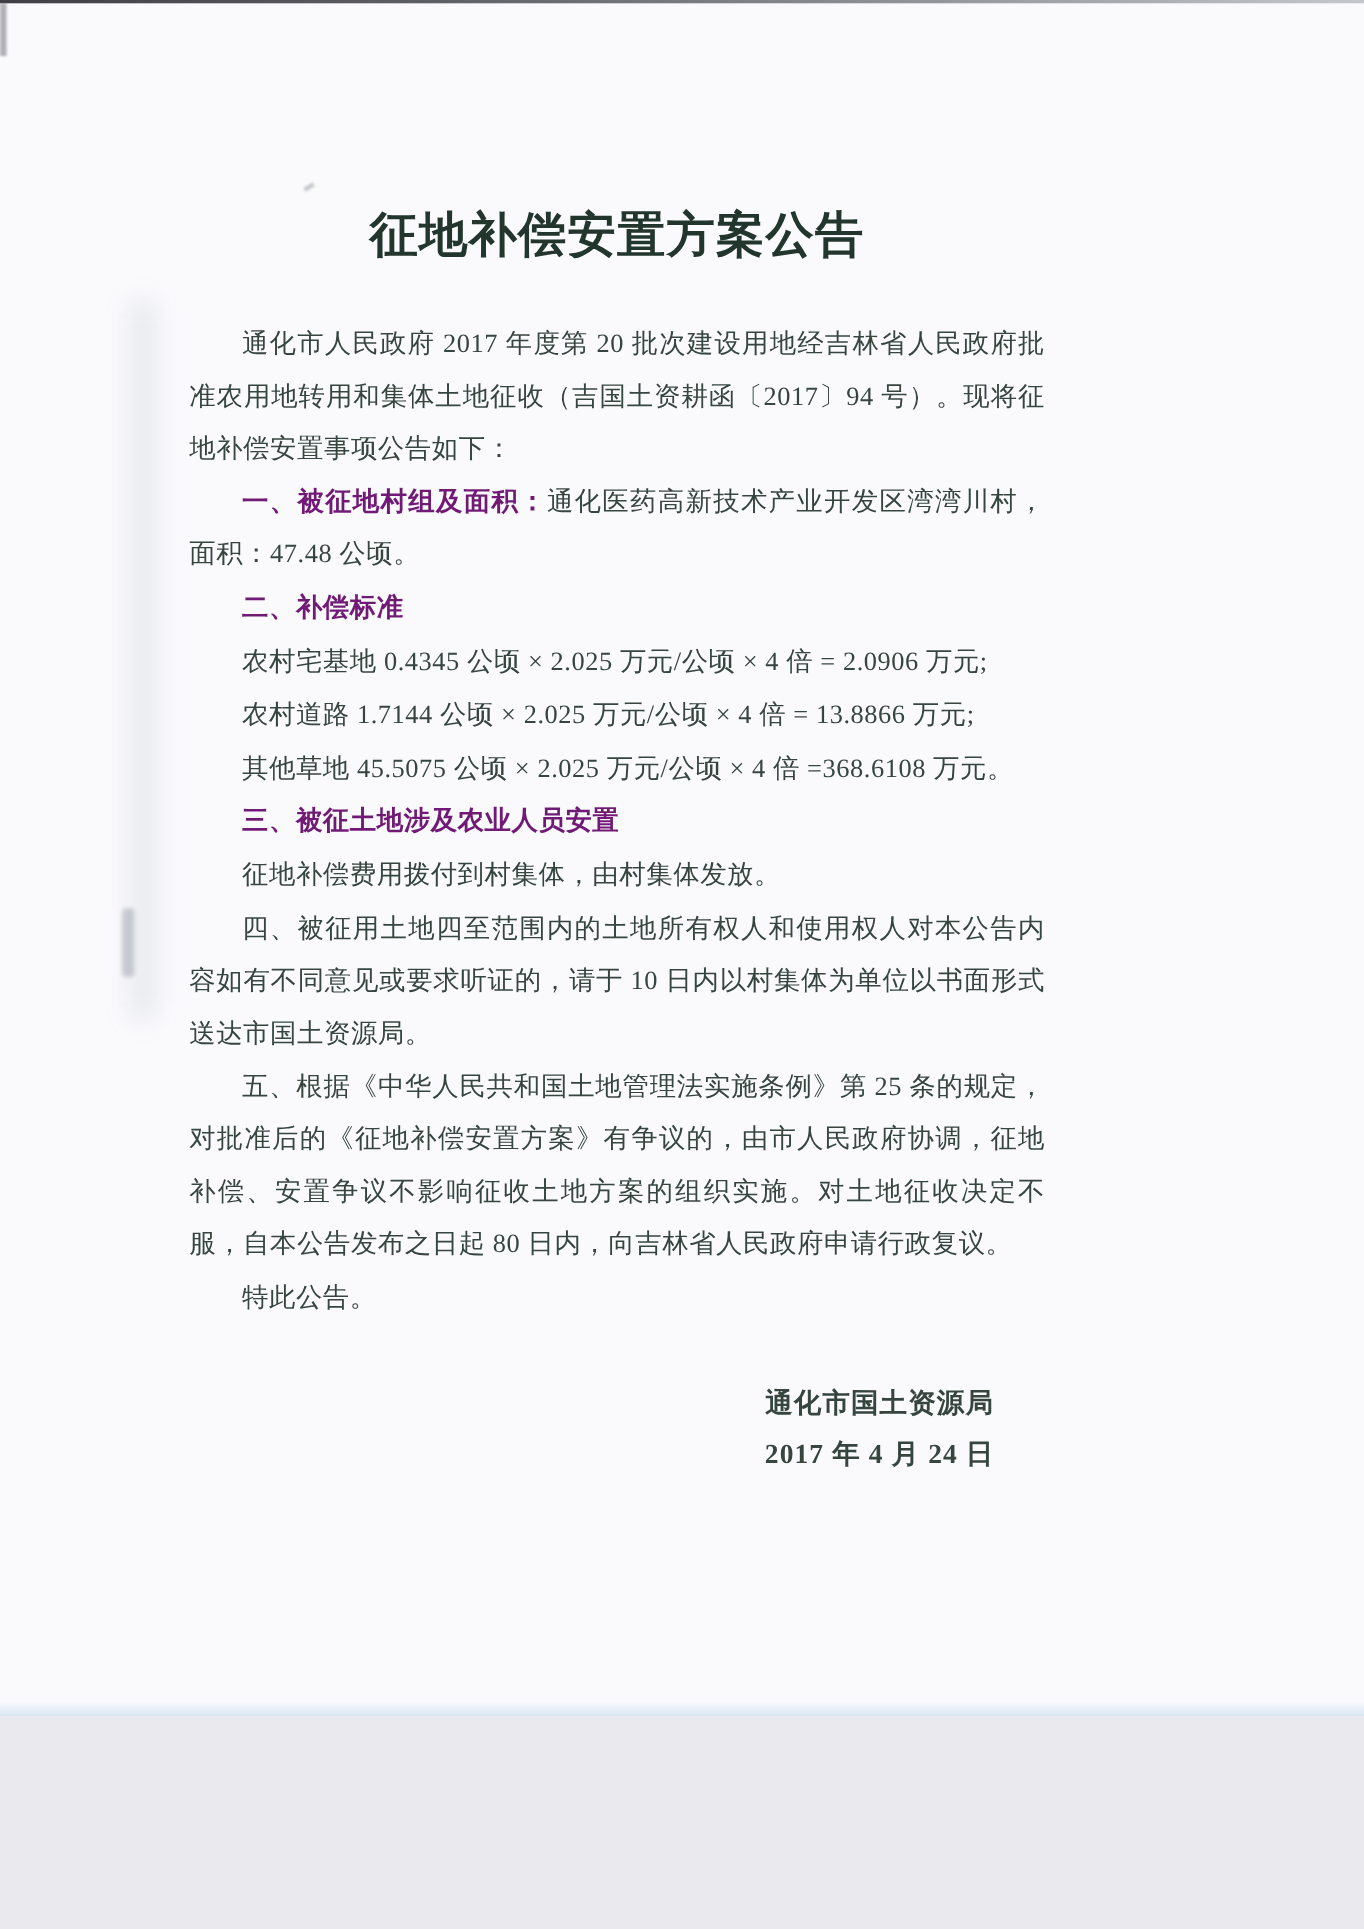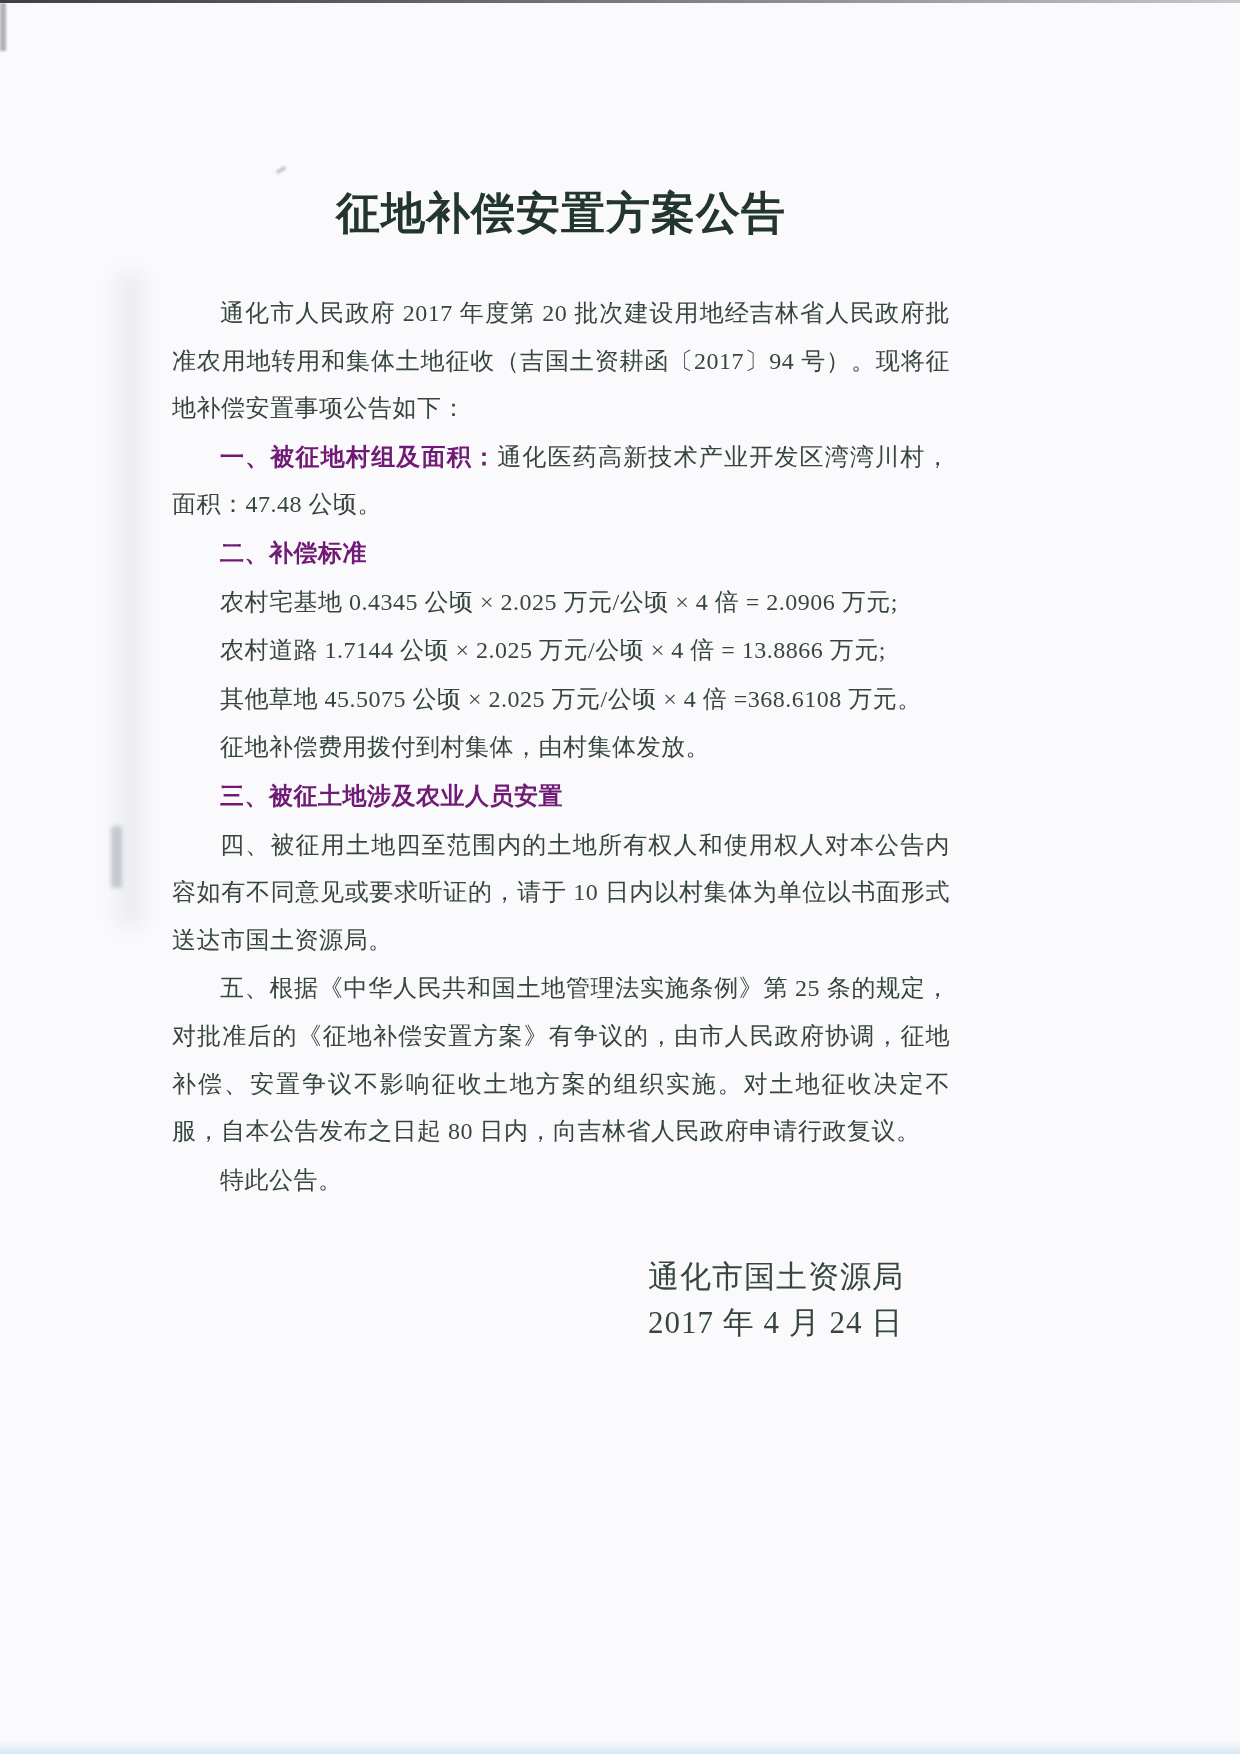--- a/index.html
+++ b/index.html
@@ -1,19 +1,19 @@
 <!DOCTYPE html>
 <html lang="zh"><head>
 <meta charset="utf-8">
 <style>
   html, body { margin: 0; padding: 0; background: #e9e9ee; }
   .page {
     position: relative;
     width: 1240px;
-    height: 1754px;
+    height: 1560px;
     margin: 0 auto;
     background: #fafafd;
     overflow: hidden;
     font-family: "Liberation Serif", "DejaVu Serif", serif;
     color: #37453f;
   }
   
   .artifact { position: absolute; pointer-events: none; }
   .top-edge {
     top: 0; left: 0; right: 0; height: 3px;
@@ -64,23 +64,25 @@
     letter-spacing: 0.5px;
   }
   .heiti {
     font-family: "Liberation Sans", "DejaVu Sans", sans-serif;
     font-weight: 700;
     color: #701a75;
   }
   .signature {
     margin: 50px 46px 0 auto;
     width: fit-content;
-    font-size: 31px;
+    text-align: center;
+    font-size: 25px;
     line-height: 46px;
     letter-spacing: 1px;
+    font-weight: bold;
   }
 </style>
 </head>
 <body>
 
 <div class="page">
 
   <div class="artifact top-edge"></div>
   <div class="artifact top-left-notch"></div>
   <div class="artifact left-smudge"></div>
@@ -98,23 +100,23 @@
 
     <p><span class="heiti">二、补偿标准</span><span></span></p>
 
     <p><span class="heiti"></span><span>农村宅基地 0.4345 公顷 × 2.025 万元/公顷 × 4 倍 = 2.0906 万元;</span></p>
 
     <p><span class="heiti"></span><span>农村道路 1.7144 公顷 × 2.025 万元/公顷 × 4 倍 = 13.8866 万元;</span></p>
 
     <p><span class="heiti"></span><span>其他草地 45.5075 公顷 × 2.025 万元/公顷 × 4 倍 =368.6108 万元。</span></p>
 
 
+    <p><span class="heiti">三、被征土地涉及农业人员安置</span><span></span></p>
+
     <p><span class="heiti"></span><span>征地补偿费用拨付到村集体，由村集体发放。</span></p>
-
-    <p><span class="heiti">三、被征土地涉及农业人员安置</span><span></span></p>
 
     <p><span class="heiti"></span><span>四、被征用土地四至范围内的土地所有权人和使用权人对本公告内容如有不同意见或要求听证的，请于 10 日内以村集体为单位以书面形式送达市国土资源局。</span></p>
 
     <p><span class="heiti"></span><span>五、根据《中华人民共和国土地管理法实施条例》第 25 条的规定，对批准后的《征地补偿安置方案》有争议的，由市人民政府协调，征地补偿、安置争议不影响征收土地方案的组织实施。对土地征收决定不服，自本公告发布之日起 80 日内，向吉林省人民政府申请行政复议。</span></p>
 
     <p><span class="heiti"></span><span>特此公告。</span></p>
 
     <div class="signature">
       <div>通化市国土资源局</div>
       <div>2017 年 4 月 24 日</div>

